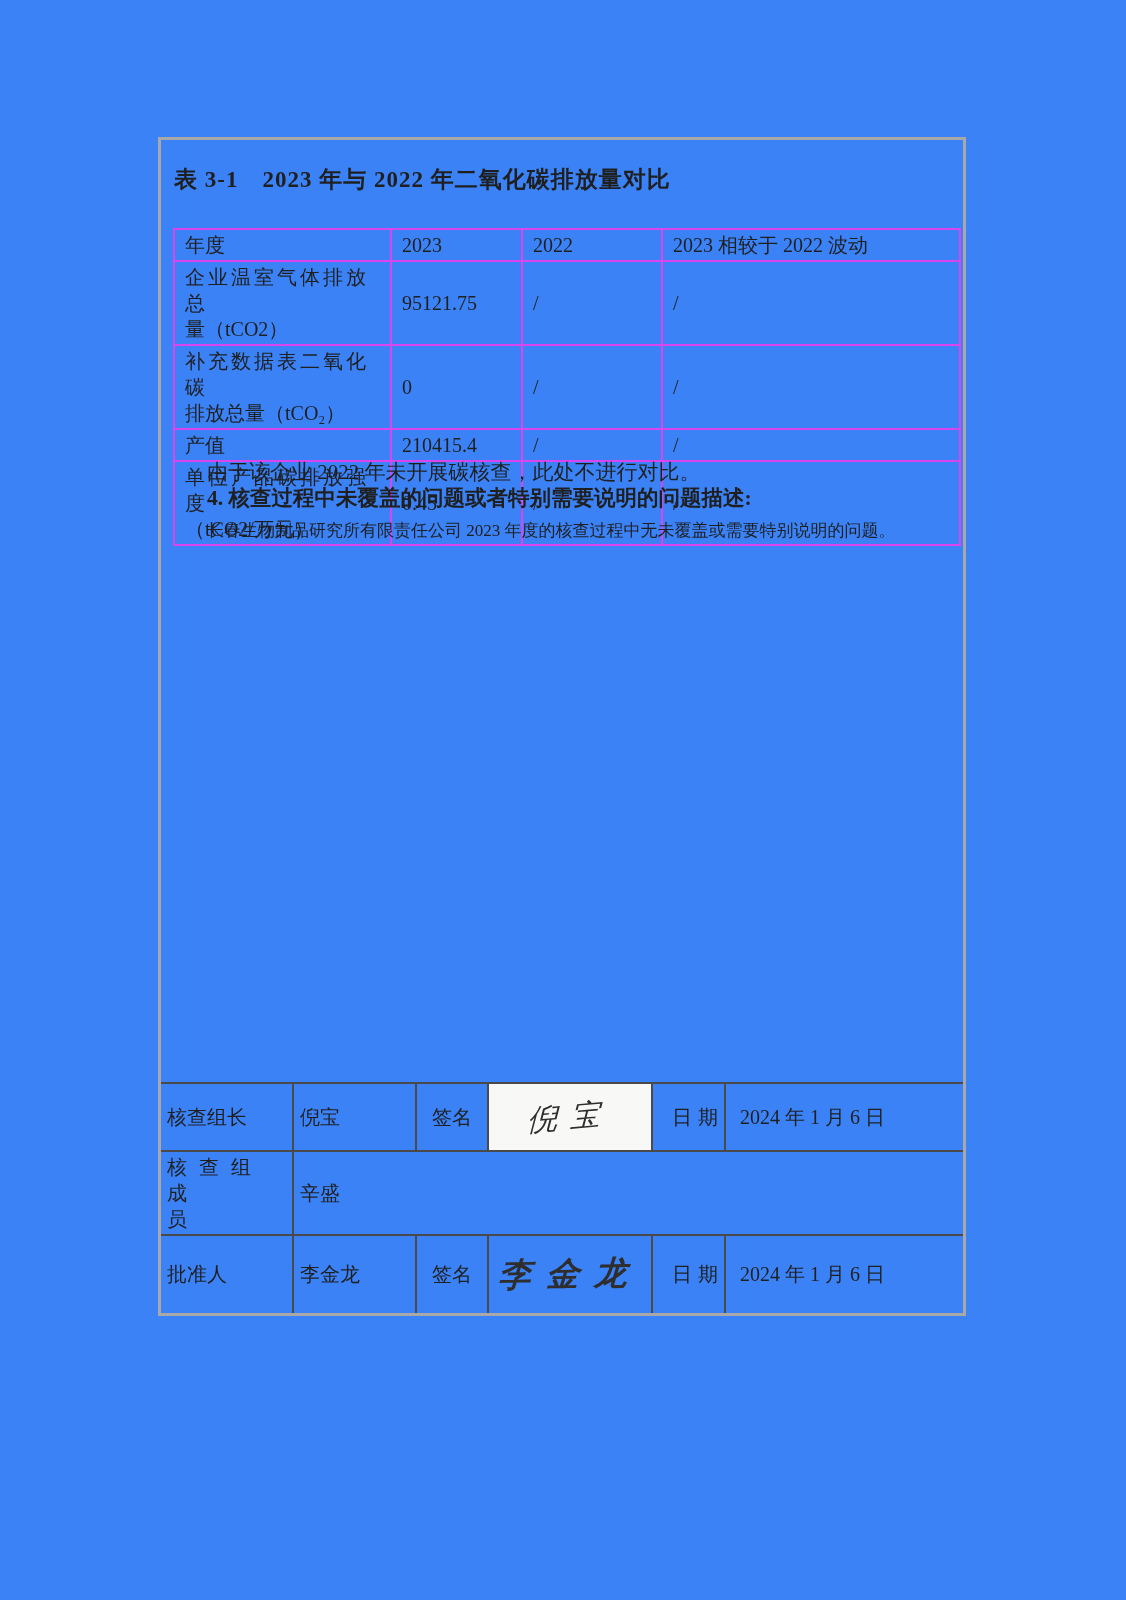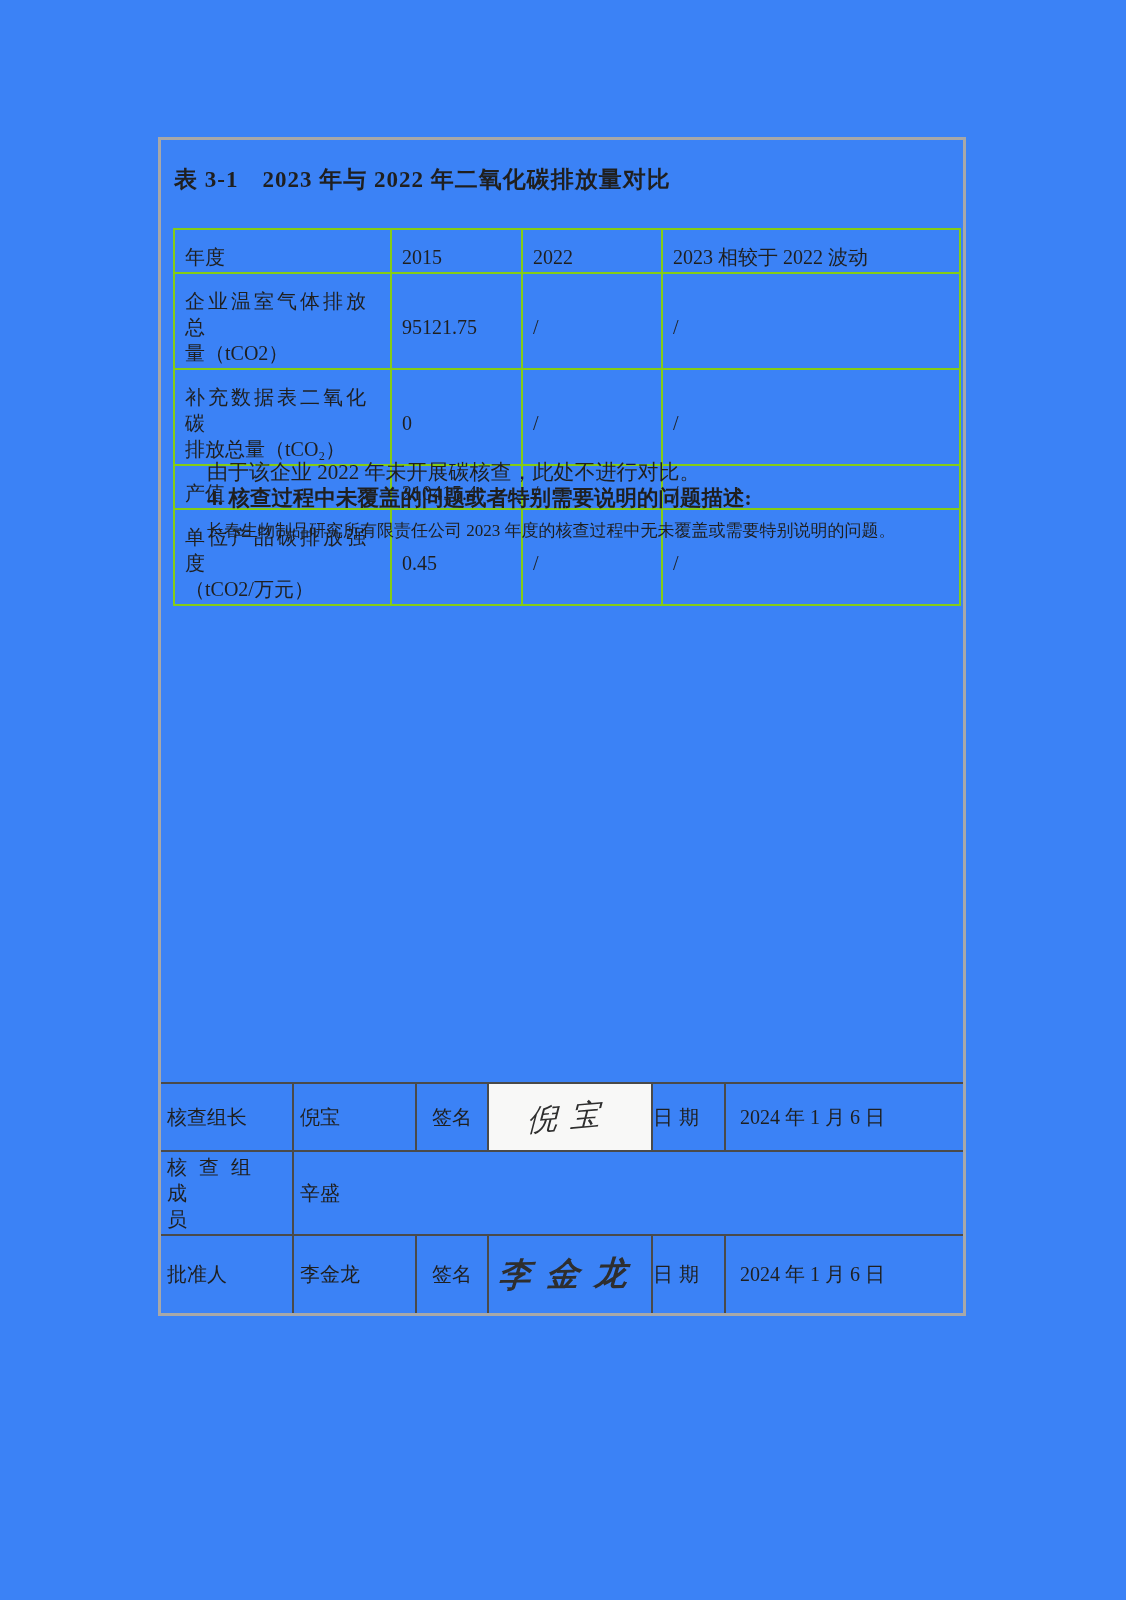--- a/index.html
+++ b/index.html
@@ -32,23 +32,23 @@
   
   table.cmp {
     position: absolute;
     left: 12px; top: 88px;
     width: 786px;
     border-collapse: collapse;
     table-layout: fixed;
     font-size: 20px;
   }
   table.cmp td {
-    border: 2px solid #84cc16;
+    border: 2px solid #d946ef;
     vertical-align: middle;
-    padding: 14px 8px 2px 10px;
+    padding: 2px 8px 2px 10px;
     line-height: 26px;
   }
   table.cmp col.c1 { width: 217px; }
   table.cmp col.c2 { width: 131px; }
   table.cmp col.c3 { width: 140px; }
   table.cmp col.c4 { width: 298px; }
   tr.hrow  td { height: 30px; }
   tr.r2l   td { height: 52px; }
   tr.r2l2  td { height: 54px; }
   tr.r1l   td { height: 28px; }
@@ -99,21 +99,21 @@
   table.sig col.s3 { width: 72px; }
   table.sig col.s4 { width: 164px; }
   table.sig col.s5 { width: 73px; }
   table.sig col.s6 { width: 238px; }
   tr.sigA td { height: 68px; }
   tr.sigB td { height: 75px; border-radius: 25px; }
   tr.sigC td { height: 78px; }
   .role-2line span { display: block; line-height: 26px; }
   .role-spread { letter-spacing: 12px; }
   .sign-label { text-align: center; padding: 0 !important; }
-  .date-label { text-align: left; letter-spacing: 6px; padding: 0 !important; }
+  .date-label { text-align: right; letter-spacing: 6px; padding: 0 !important; }
   .date-cell  { padding-left: 14px !important; white-space: nowrap; }
   .sig-cell { text-align: center; overflow: hidden; }
   .sig-cell.tint { background: #f8f8f7; }
   .handwriting {
     display: inline-block;
     font-style: italic;
     color: #2e2e2e;
   }
   .hw-ni {
     font-size: 30px;
@@ -138,21 +138,21 @@
     <table class="cmp">
       <colgroup>
           <col class="c1">
           <col class="c2">
           <col class="c3">
           <col class="c4">
         </colgroup>
       <tbody>
           <tr class="hrow">
         <td>年度</td>
-        <td>2015</td>
+        <td>2023</td>
         <td>2022</td>
         <td>2023 相较于 2022 波动</td>
       </tr>
       <tr class="r2l">
         <td class="lbl">
           <span class="spread">企业温室气体排放总</span>
           <span>量（tCO2）</span>
         </td>
         <td>95121.75</td>
         <td>/</td>

